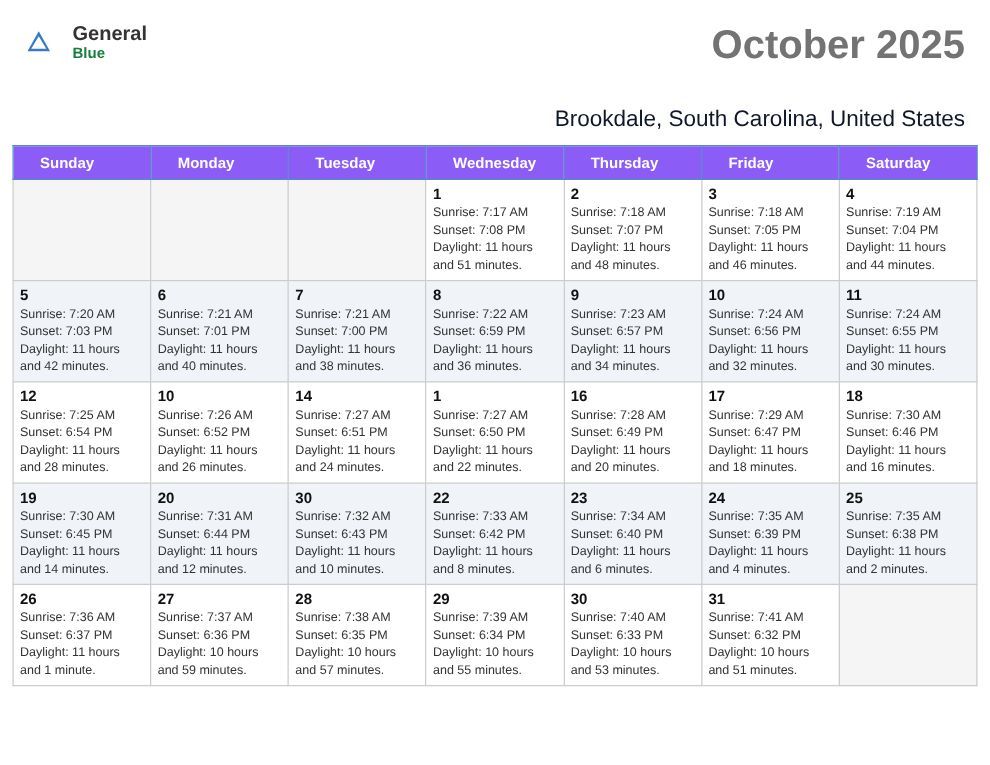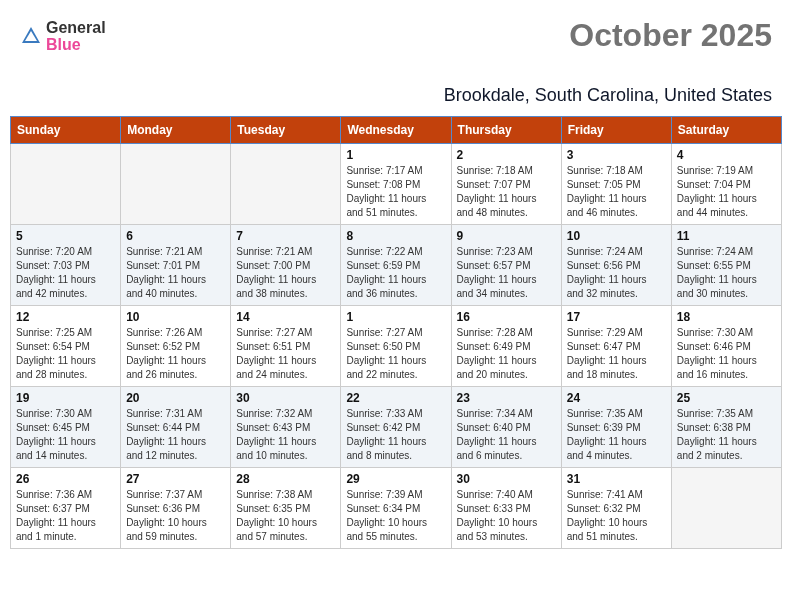--- a/index.html
+++ b/index.html
@@ -12,21 +12,21 @@
     }
     .header {
       display: flex;
       justify-content: space-between;
       align-items: flex-start;
       padding: 8px 10px 6px 10px;
     }
     .logo {
       display: flex;
       align-items: center;
-      gap: 4px;
+      gap: 16px;
     }
     .logo-icon {
       width: 22px;
       height: 22px;
     }
     .title-block {
       text-align: right;
     }
     .month-title {
       font-size: 32px;
@@ -39,25 +39,25 @@
       color: #0f172a;
       margin-top: 32px;
     }
     .calendar {
       width: 100%;
       border-collapse: collapse;
       border: 1px solid #ccc;
       margin-top: 4px;
     }
     .calendar th {
-      background-color: #c2410c;
+      background-color: #8b5cf6;
       color: #fff;
       font-size: 12px;
       font-weight: bold;
-      padding: 6px 6px;
+      padding: 6px 21px;
       text-align: left;
       border: 1px solid #5588cc;
     }
     .calendar td {
       vertical-align: top;
       border: 1px solid #ccc;
       padding: 4px 5px;
       font-size: 10px;
       color: #222;
       width: 110px;
@@ -86,21 +86,21 @@
 <body>
 
 <div class="header">
   <div class="logo">
     <svg class="logo-icon" viewBox="0 0 22 22">
       <polygon points="11,2 20,18 2,18" fill="#3a7abf"></polygon>
       <polygon points="11,6 17,16 5,16" fill="#fff"></polygon>
     </svg>
     <div>
       <div style="font-size:16px;font-weight:bold;color:#333;line-height:1.2;">General</div>
-      <div style="font-size:16px;font-weight:bold;color:#ec4899;line-height:1.2;margin-top:-2px;">Blue</div>
+      <div style="font-size:12px;font-weight:bold;color:#15803d;line-height:1.2;margin-top:-2px;">Blue</div>
     </div>
   </div>
   <div class="title-block">
     <div class="month-title">October 2025</div>
     <div class="subtitle">Brookdale, South Carolina, United States</div>
   </div>
 </div>
 
 <table class="calendar">
   <thead>

